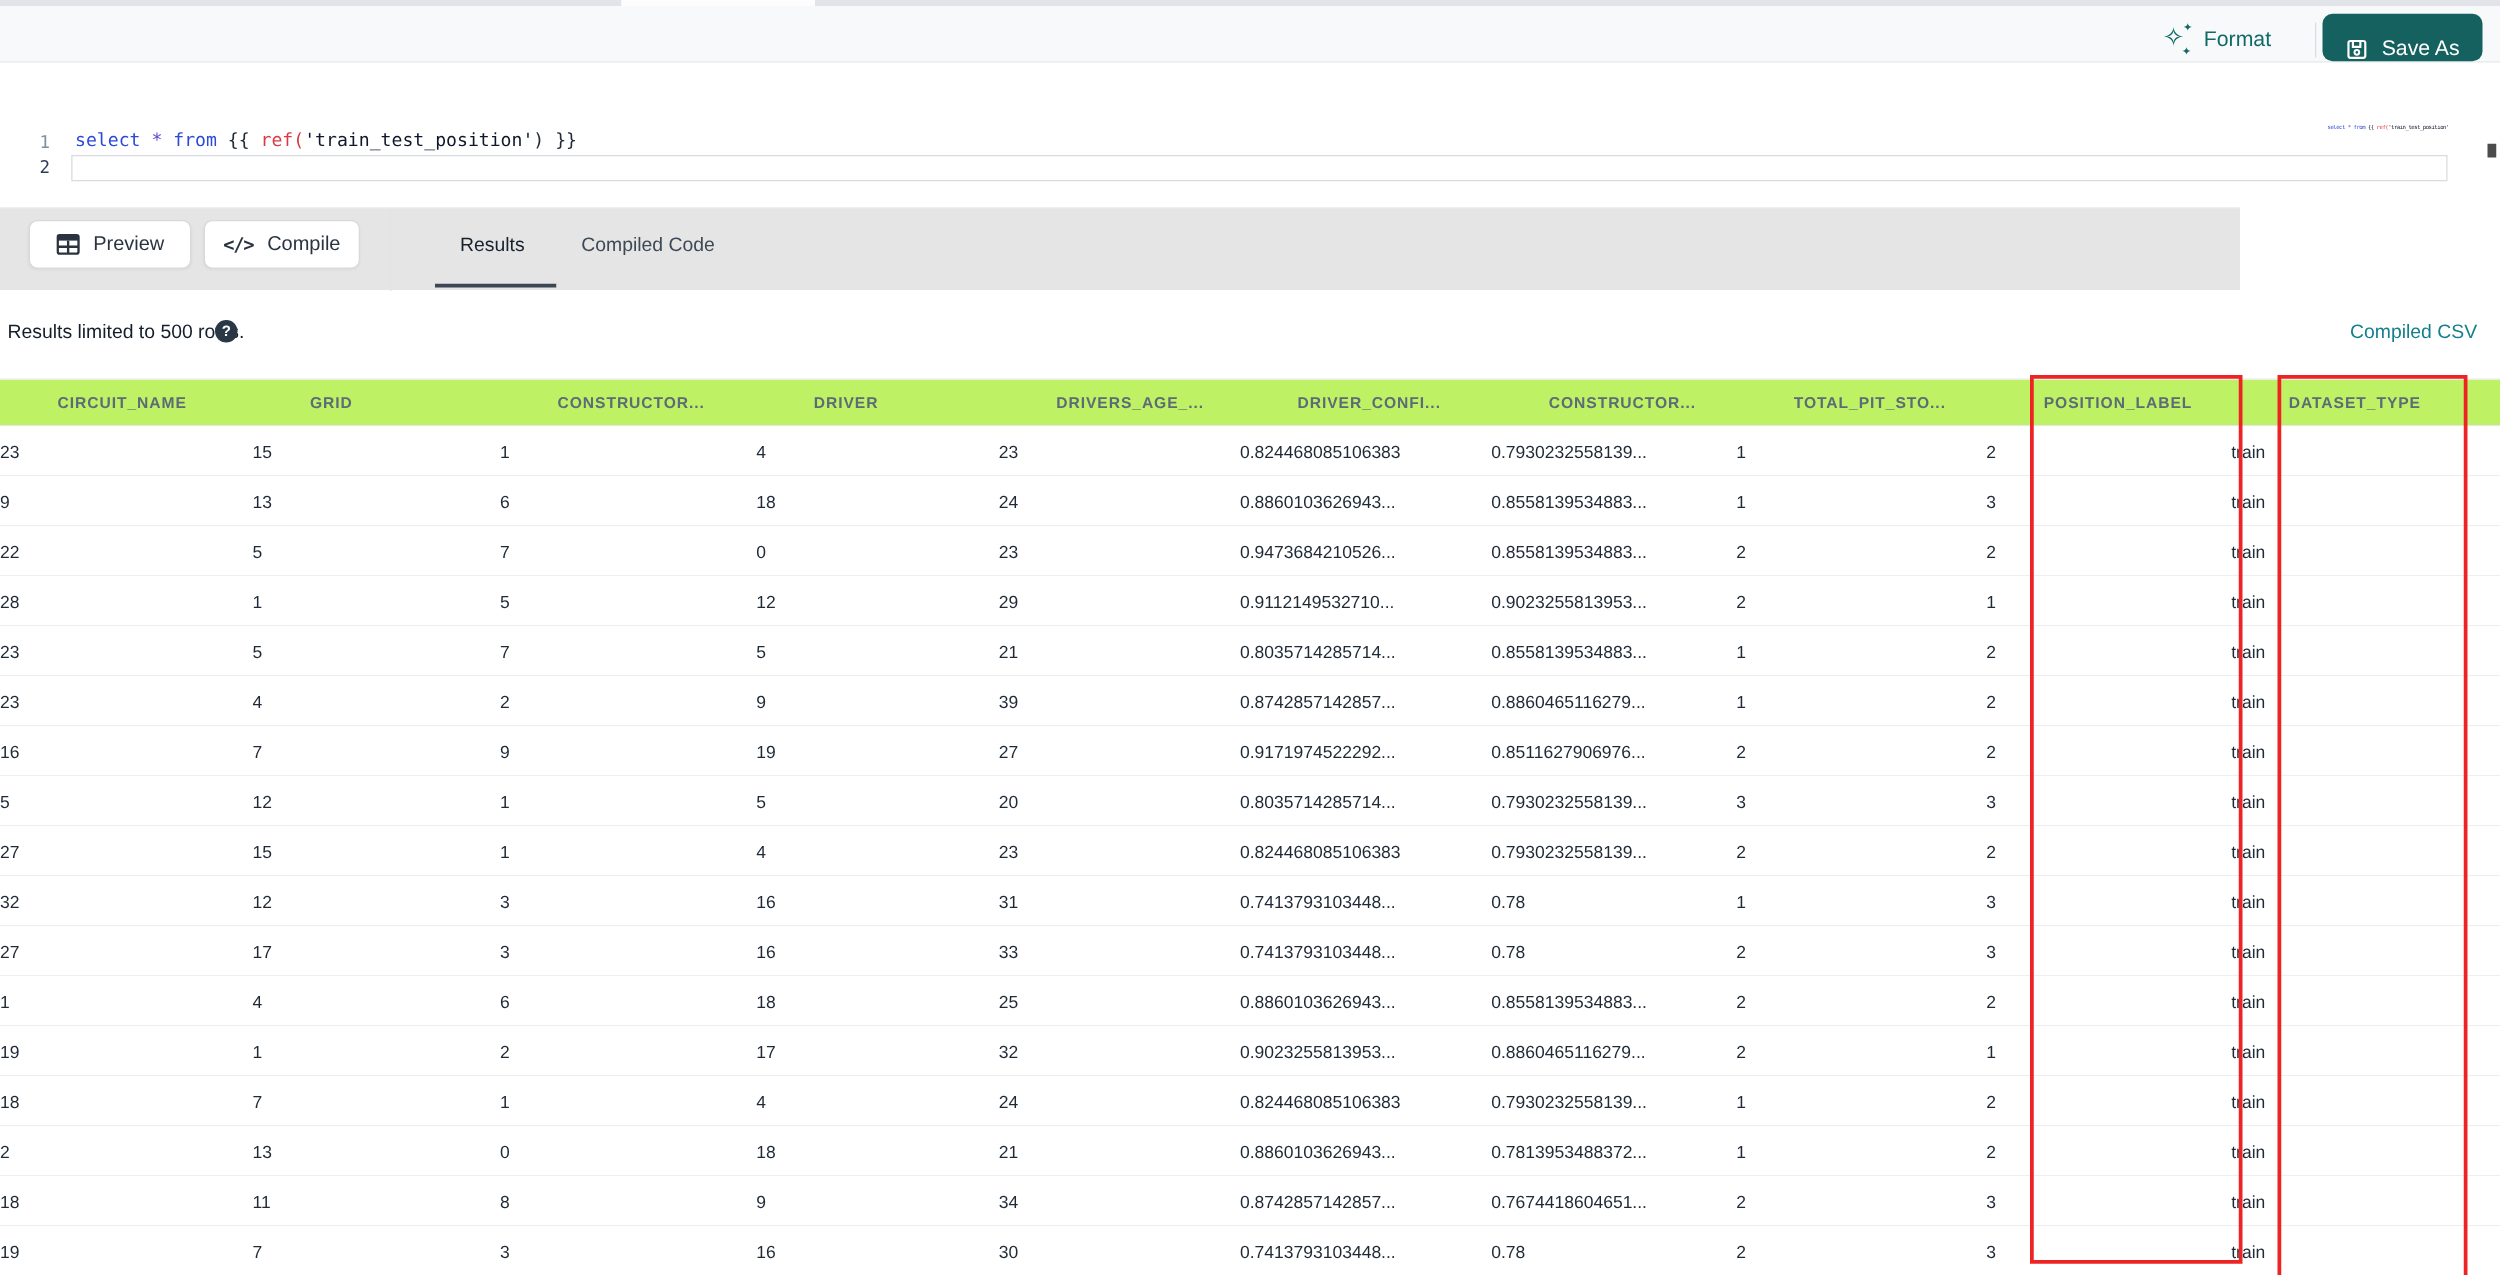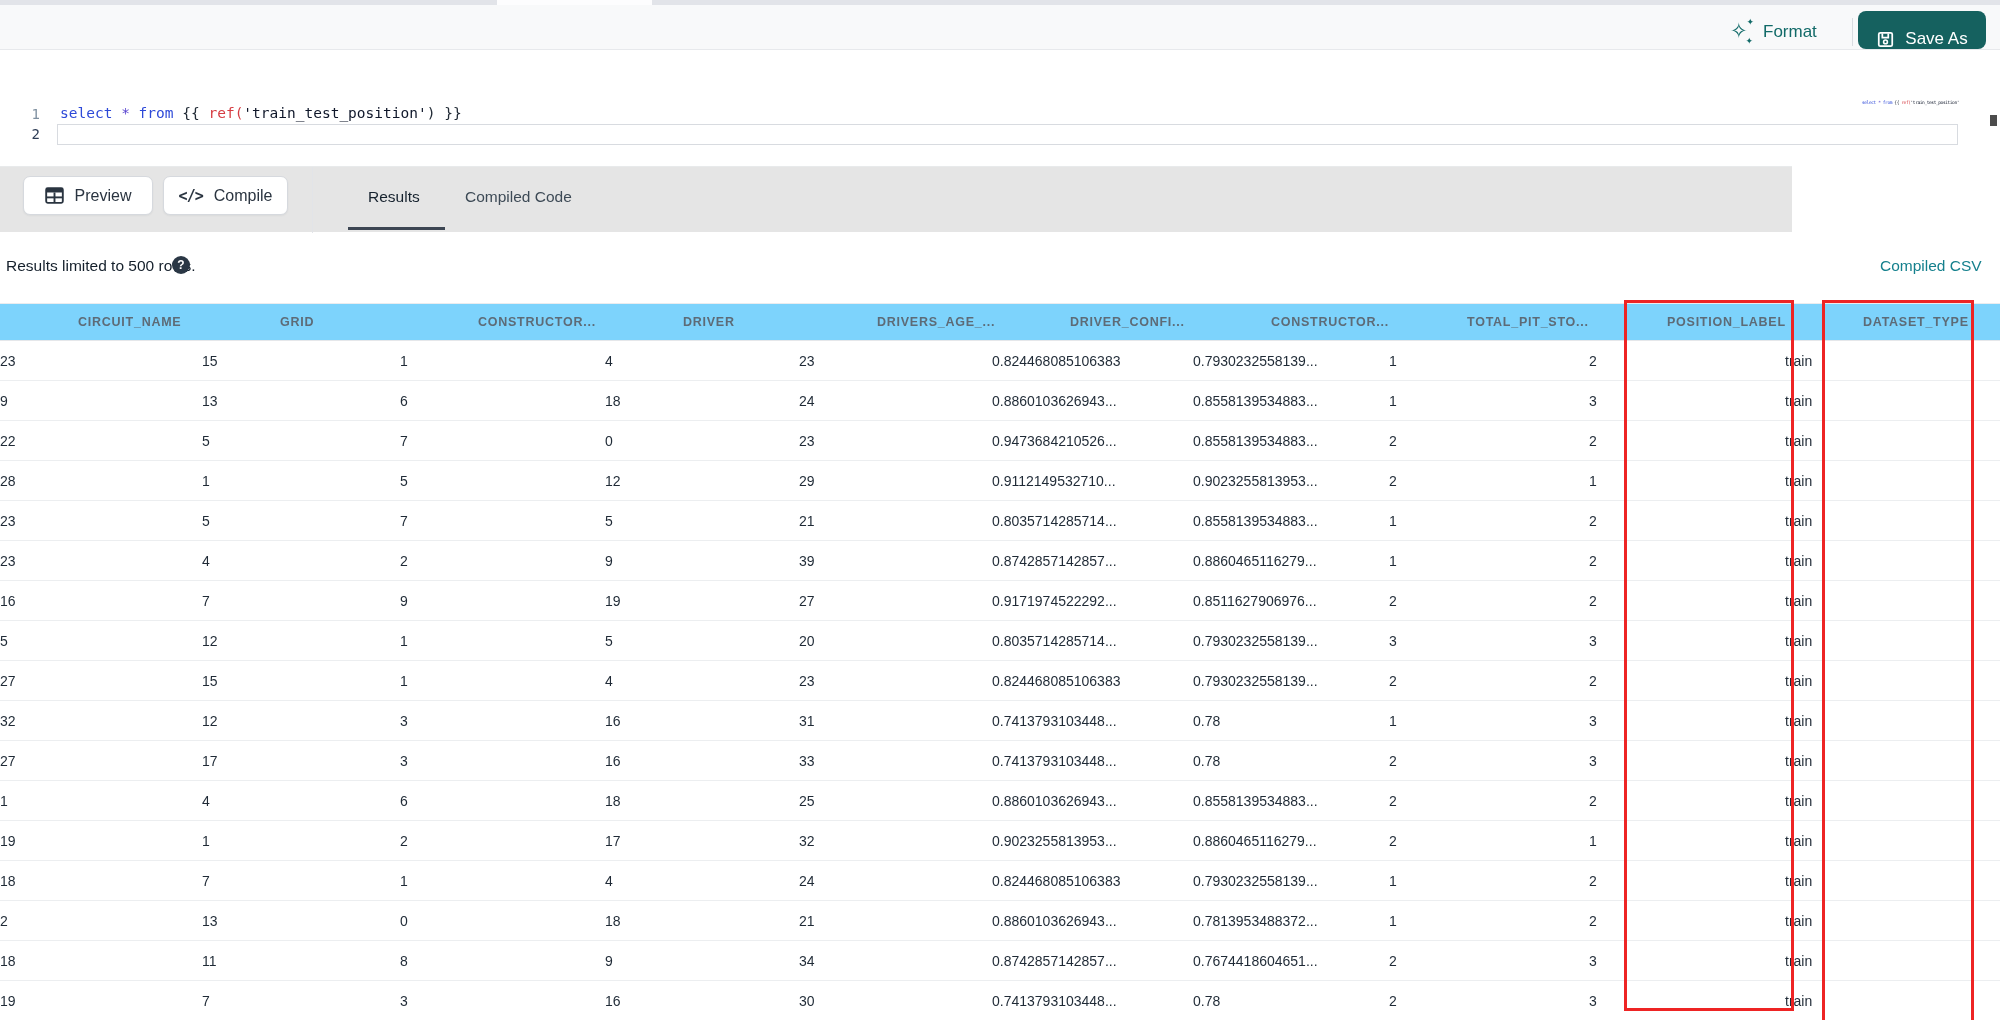--- a/index.html
+++ b/index.html
@@ -67,23 +67,23 @@
   #tab-underline { left:348px; top:227px; width:97px; height:3px; background:#3d4653; }
 
   
   #results-info { left:6px; top:257px; font-size:15.5px; color:#141f2b; }
   #help-icon { left:172px; top:256px; width:18px; height:18px; border-radius:50%;
                background:#2a3745; color:#fff; font-size:12px; font-weight:700;
                display:flex; align-items:center; justify-content:center; cursor:pointer; }
   #download-csv { left:1880px; top:257px; font-size:15.5px; color:#15808d; cursor:pointer; }
 
   
-  #table-header { left:0; top:303px; width:2000px; height:38px; background:#7dd3fc;
+  #table-header { left:0; top:303px; width:2000px; height:38px; background:#bef264;
                   border-top:1px solid #eaecef; border-bottom:1px solid #e5e7ea;
-                  display:grid; padding-left:78px; align-items:center;
+                  display:grid; padding-left:46px; align-items:center;
                   grid-template-columns:202px 198px 205px 194px 193px 201px 196px 200px 196px 152px; }
   .hcell { font-size:12.5px; font-weight:700; color:#5d6b77; letter-spacing:0.06em;
            white-space:nowrap; overflow:hidden; }
   #table-body { left:0; top:341px; width:2000px; }
   .trow { display:grid; align-items:center; height:40px;
           border-bottom:1px solid #eceef0; background:#fff;
           grid-template-columns:202px 198px 205px 194px 193px 201px 196px 200px 196px 152px; }
   .tcell { font-size:14px; color:#1f2a36; white-space:nowrap; overflow:hidden; }
 
   

